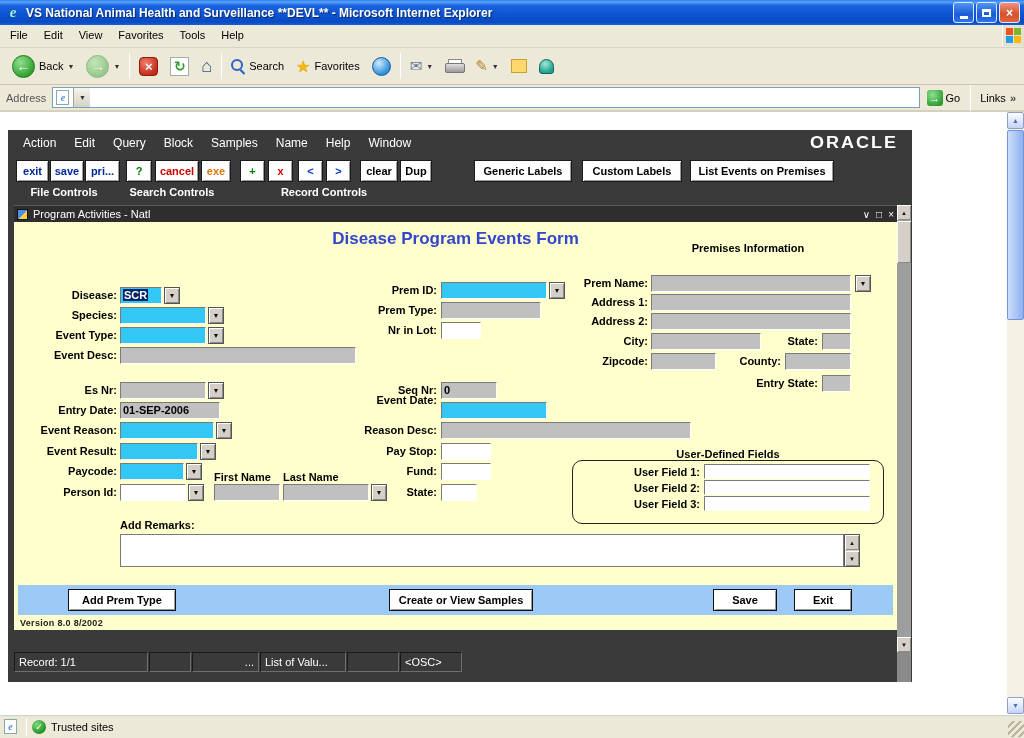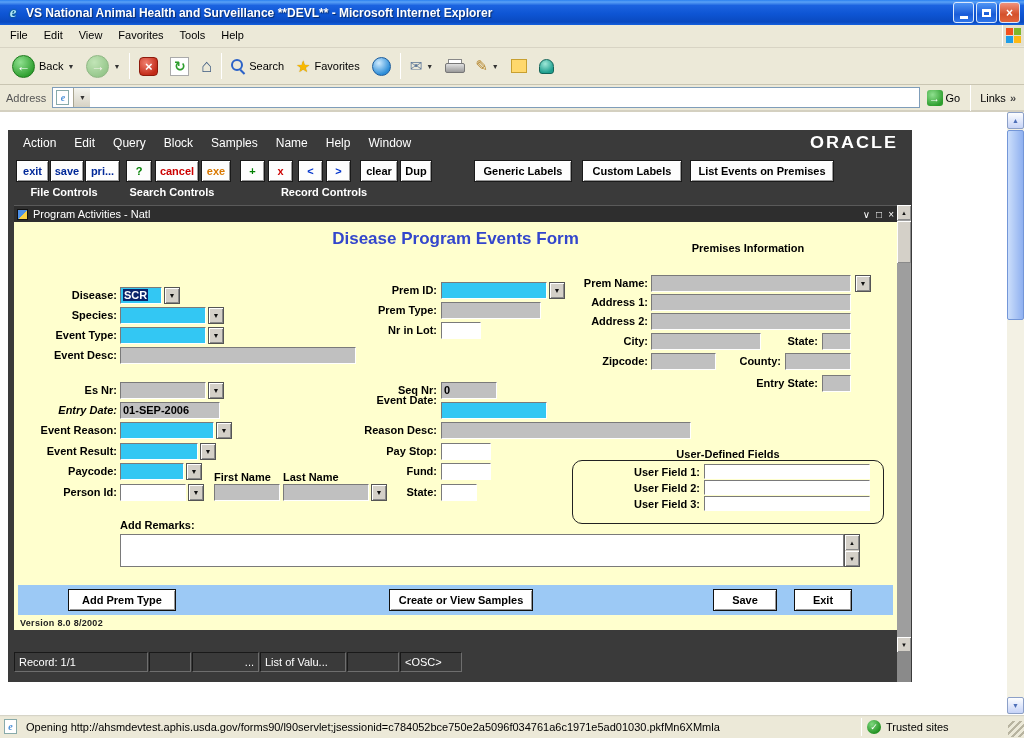--- a/index.html
+++ b/index.html
@@ -292,21 +292,21 @@
 
     <div class="canvas">
       <div class="form-title">Disease Program Events Form</div>
       <div class="flabel ctr" style="left:584px;top:20px;width:300px;">Premises Information</div>
 
       <div class="flabel" style="left:2px;top:67px;width:101px;">Disease:</div>
       <div class="flabel" style="left:2px;top:87px;width:101px;">Species:</div>
       <div class="flabel" style="left:2px;top:107px;width:101px;">Event Type:</div>
       <div class="flabel" style="left:2px;top:127px;width:101px;">Event Desc:</div>
       <div class="flabel" style="left:2px;top:162px;width:101px;">Es Nr:</div>
-      <div class="flabel" style="left:2px;top:182px;width:101px;font-style:italic;">Entry Date:</div>
+      <div class="flabel" style="left:2px;top:182px;width:101px;">Entry Date:</div>
       <div class="flabel" style="left:2px;top:202px;width:101px;">Event Reason:</div>
       <div class="flabel" style="left:2px;top:223px;width:101px;">Event Result:</div>
       <div class="flabel" style="left:2px;top:243px;width:101px;">Paycode:</div>
       <div class="flabel" style="left:2px;top:264px;width:101px;">Person Id:</div>
       <div class="flabel la" style="left:200px;top:249px;width:70px;">First Name</div>
       <div class="flabel la" style="left:269px;top:249px;width:70px;">Last Name</div>
 
       <div class="fld cyan" style="left:106px;top:65px;width:42px;"><span class="sel">SCR</span></div>
       <div class="dd" style="left:150px;top:65px;">▼</div>
       <div class="fld cyan" style="left:106px;top:85px;width:86px;"></div>
@@ -410,20 +410,19 @@
   </div>
 
   <div class="iesb">
     <span class="iesb-btn" style="top:0;">▲</span>
     <span class="iesb-thumb"></span>
     <span class="iesb-btn" style="top:585px;">▼</span>
   </div>
 
   <div class="statusbar">
     <span class="doc-icon">e</span>
-    <span class="sb-text">Opening http://ahsmdevtest.aphis.usda.gov/forms90/l90servlet;jsessionid=c784052bce750e2a5096f034761a6c1971e5ad01030.pkfMn6XMmla</span>
     <span class="sb-div"></span>
     <span class="zone-check">✓</span>
     <span>Trusted sites</span>
     <span class="sb-grip"></span>
   </div>
 
 </div>
 
 </body></html>

